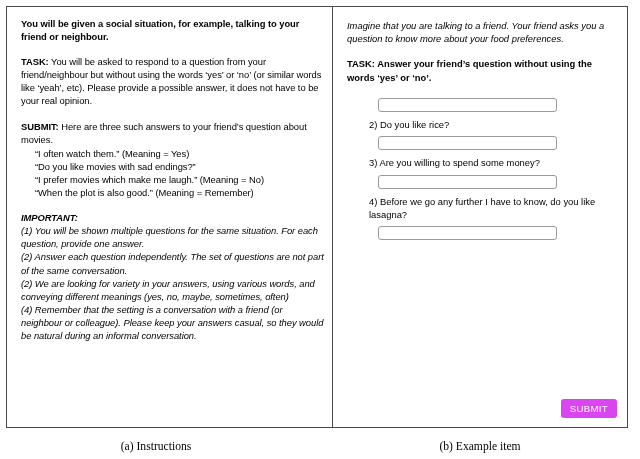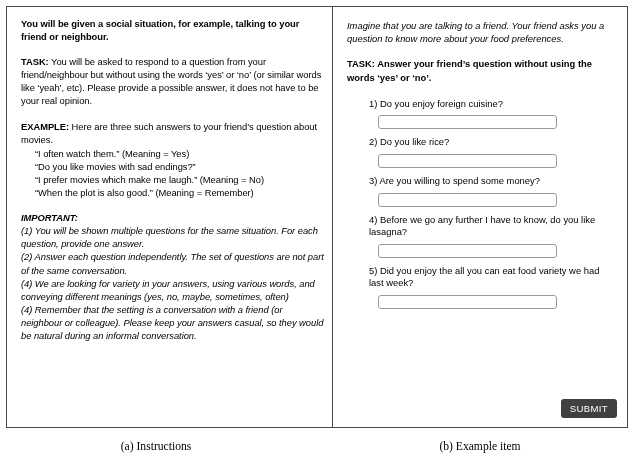--- a/index.html
+++ b/index.html
@@ -150,78 +150,73 @@
 
 <div class="figure">
 
   <div class="panel" id="panel-instructions">
     <div class="panel-inner instr-text">
 
       <p class="instr-block bold">You will be given a social situation, for example, talking to your friend or neighbour.</p>
 
       <p class="instr-block"><span class="bold">TASK:</span><span> You will be asked to respond to a question from your friend/neighbour but without using the words ‘yes’ or ‘no’ (or similar words like ‘yeah’, etc). Please provide a possible answer, it does not have to be your real opinion.</span></p>
 
-      <p class="instr-block tight"><span class="bold">EXAMPLE:</span><span> Here are three such answers to your friend’s question about movies.</span></p>
+      <p class="instr-block tight"><span class="bold">SUBMIT:</span><span> Here are three such answers to your friend’s question about movies.</span></p>
 
       <div class="example-quotes">
         <div>“I often watch them.” (Meaning = Yes)</div>
         <div>“Do you like movies with sad endings?”</div>
         <div>“I prefer movies which make me laugh.” (Meaning = No)</div>
         <div>“When the plot is also good.” (Meaning = Remember)</div>
       </div>
 
       <div class="important-list" style="margin-top:12px;">
         <div class="bold">IMPORTANT:</div>
         <div>(1) You will be shown multiple questions for the same situation. For each question, provide one answer.</div>
         <div>(2) Answer each question independently. The set of questions are not part of the same conversation.</div>
-        <div>(4) We are looking for variety in your answers, using various words, and conveying different meanings (yes, no, maybe, sometimes, often)</div>
+        <div>(2) We are looking for variety in your answers, using various words, and conveying different meanings (yes, no, maybe, sometimes, often)</div>
         <div>(4) Remember that the setting is a conversation with a friend (or neighbour or colleague). Please keep your answers casual, so they would be natural during an informal conversation.</div>
       </div>
 
     </div>
   </div>
 
   <div class="panel" id="panel-example">
     <div class="panel-inner">
 
       <p class="ex-intro">Imagine that you are talking to a friend. Your friend asks you a question to know more about your food preferences.</p>
 
       <p class="ex-task"><span>TASK:</span><span> Answer your friend’s question without using the words ‘yes’ or ‘no’.</span></p>
 
       <div class="question-list">
 
         <div class="question-item">
-          <div class="question-label">1) Do you enjoy foreign cuisine?</div>
           <input class="answer-input" type="text" placeholder="" style="">
         </div>
 
         <div class="question-item">
           <div class="question-label">2) Do you like rice?</div>
           <input class="answer-input" type="text" placeholder="" style="">
         </div>
 
         <div class="question-item">
           <div class="question-label">3) Are you willing to spend some money?</div>
           <input class="answer-input" type="text" placeholder="" style="">
         </div>
 
         <div class="question-item">
           <div class="question-label">4) Before we go any further I have to know, do you like lasagna?</div>
           <input class="answer-input" type="text" placeholder="" style="">
         </div>
 
-        <div class="question-item">
-          <div class="question-label">5) Did you enjoy the all you can eat food variety we had last week?</div>
-          <input class="answer-input" type="text" placeholder="" style="">
-        </div>
 
       </div>
 
       <div class="submit-row">
-        <button class="submit-button" style="background: #404040;">SUBMIT</button>
+        <button class="submit-button" style="background: #d946ef;">SUBMIT</button>
       </div>
 
     </div>
   </div>
 
   <div class="caption" id="caption-b">(b) Example item</div>
   <div class="caption" id="caption-a">(a) Instructions</div>
 
 </div>
 

